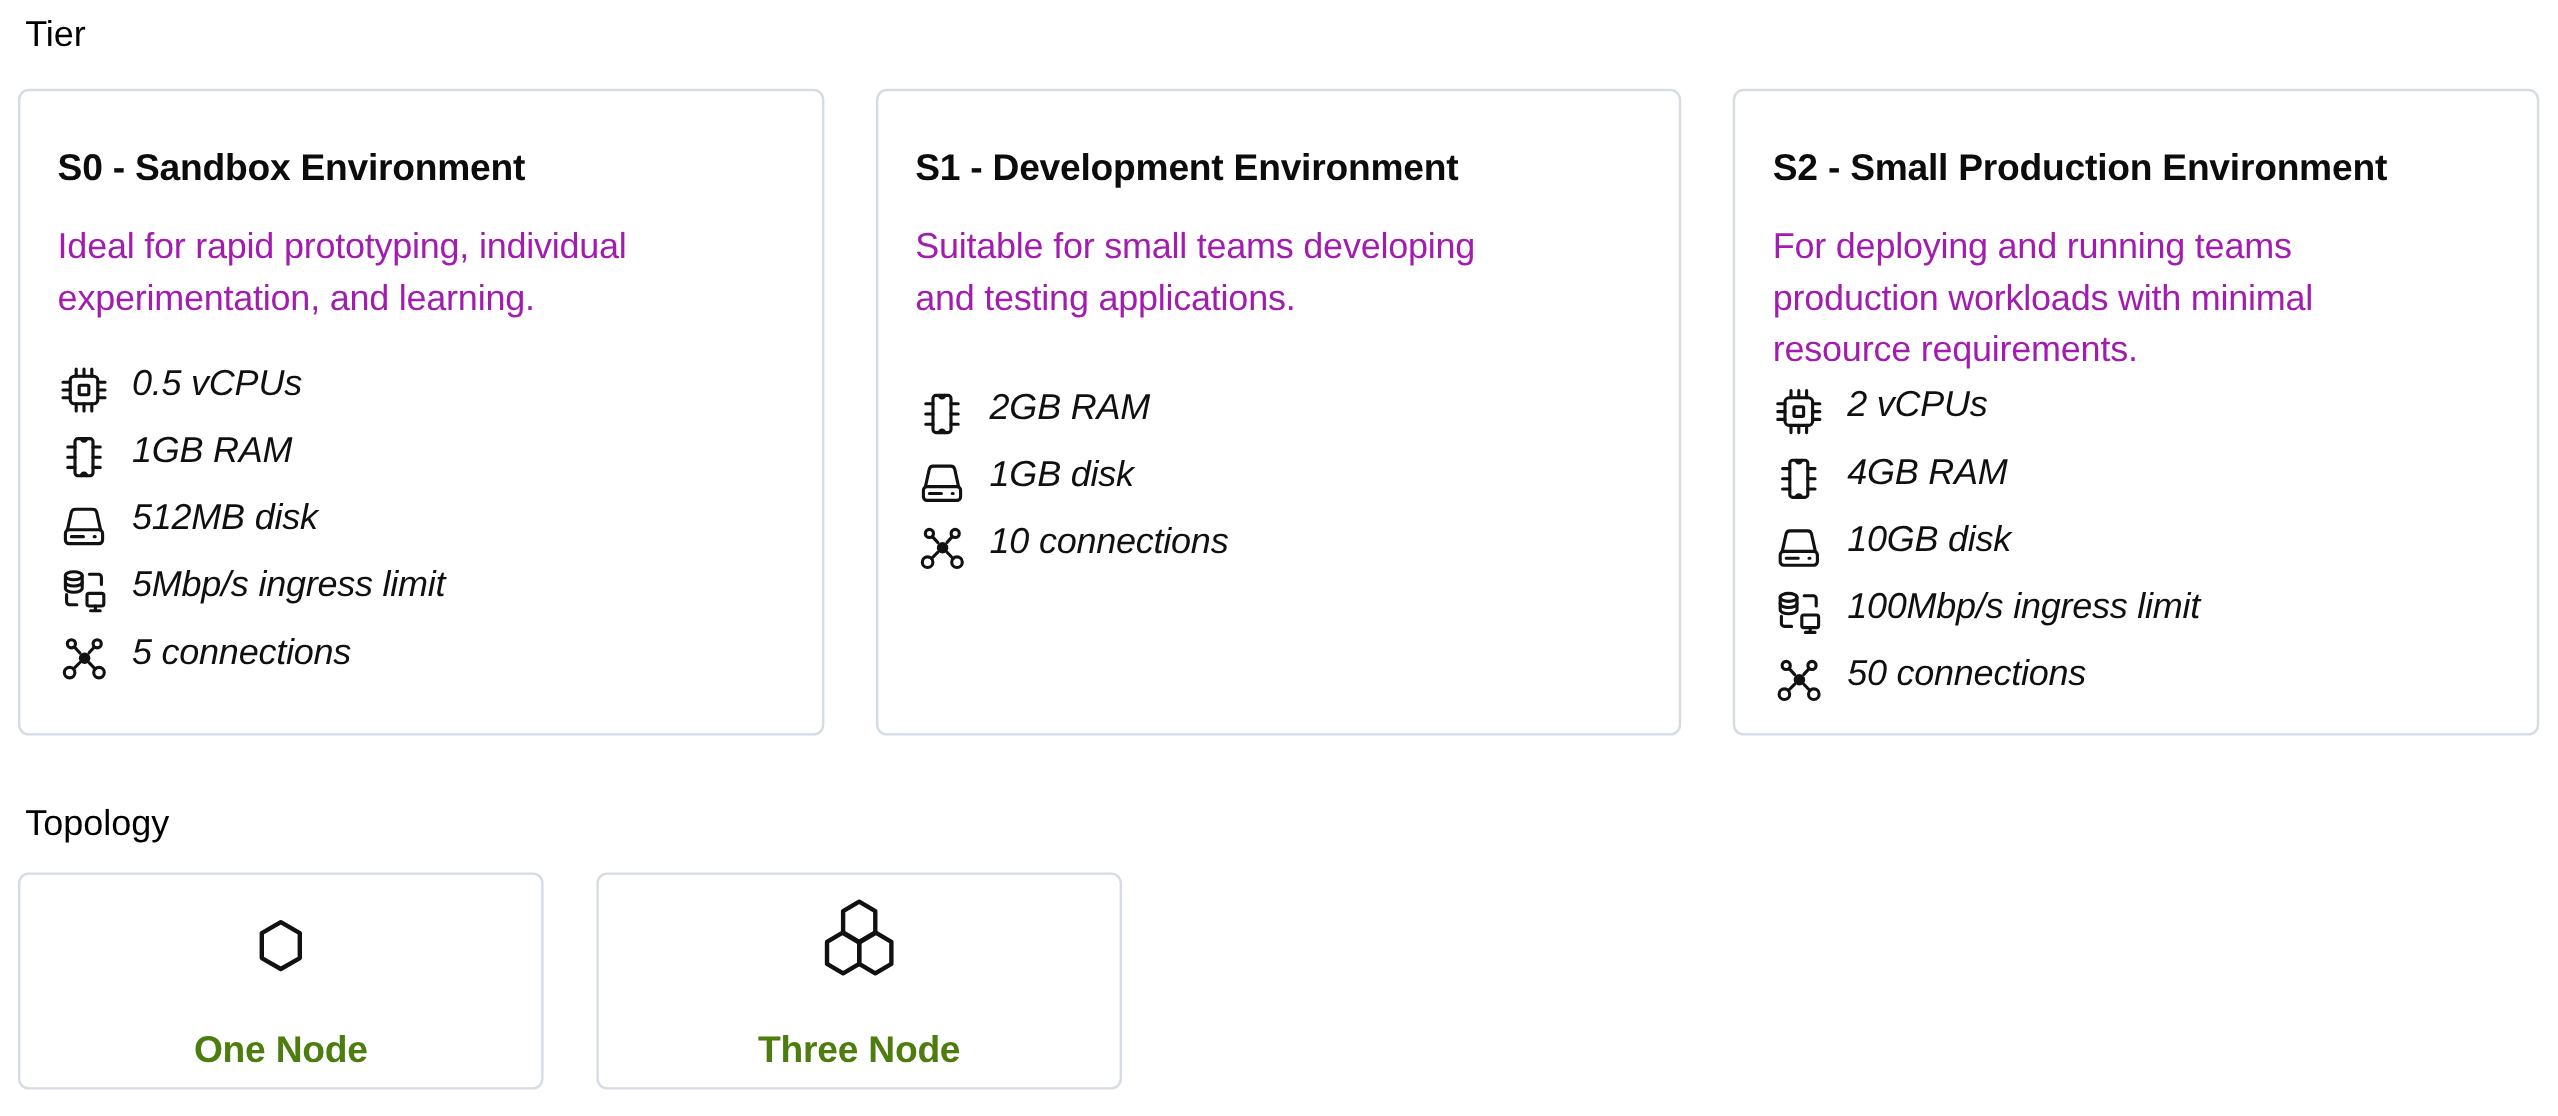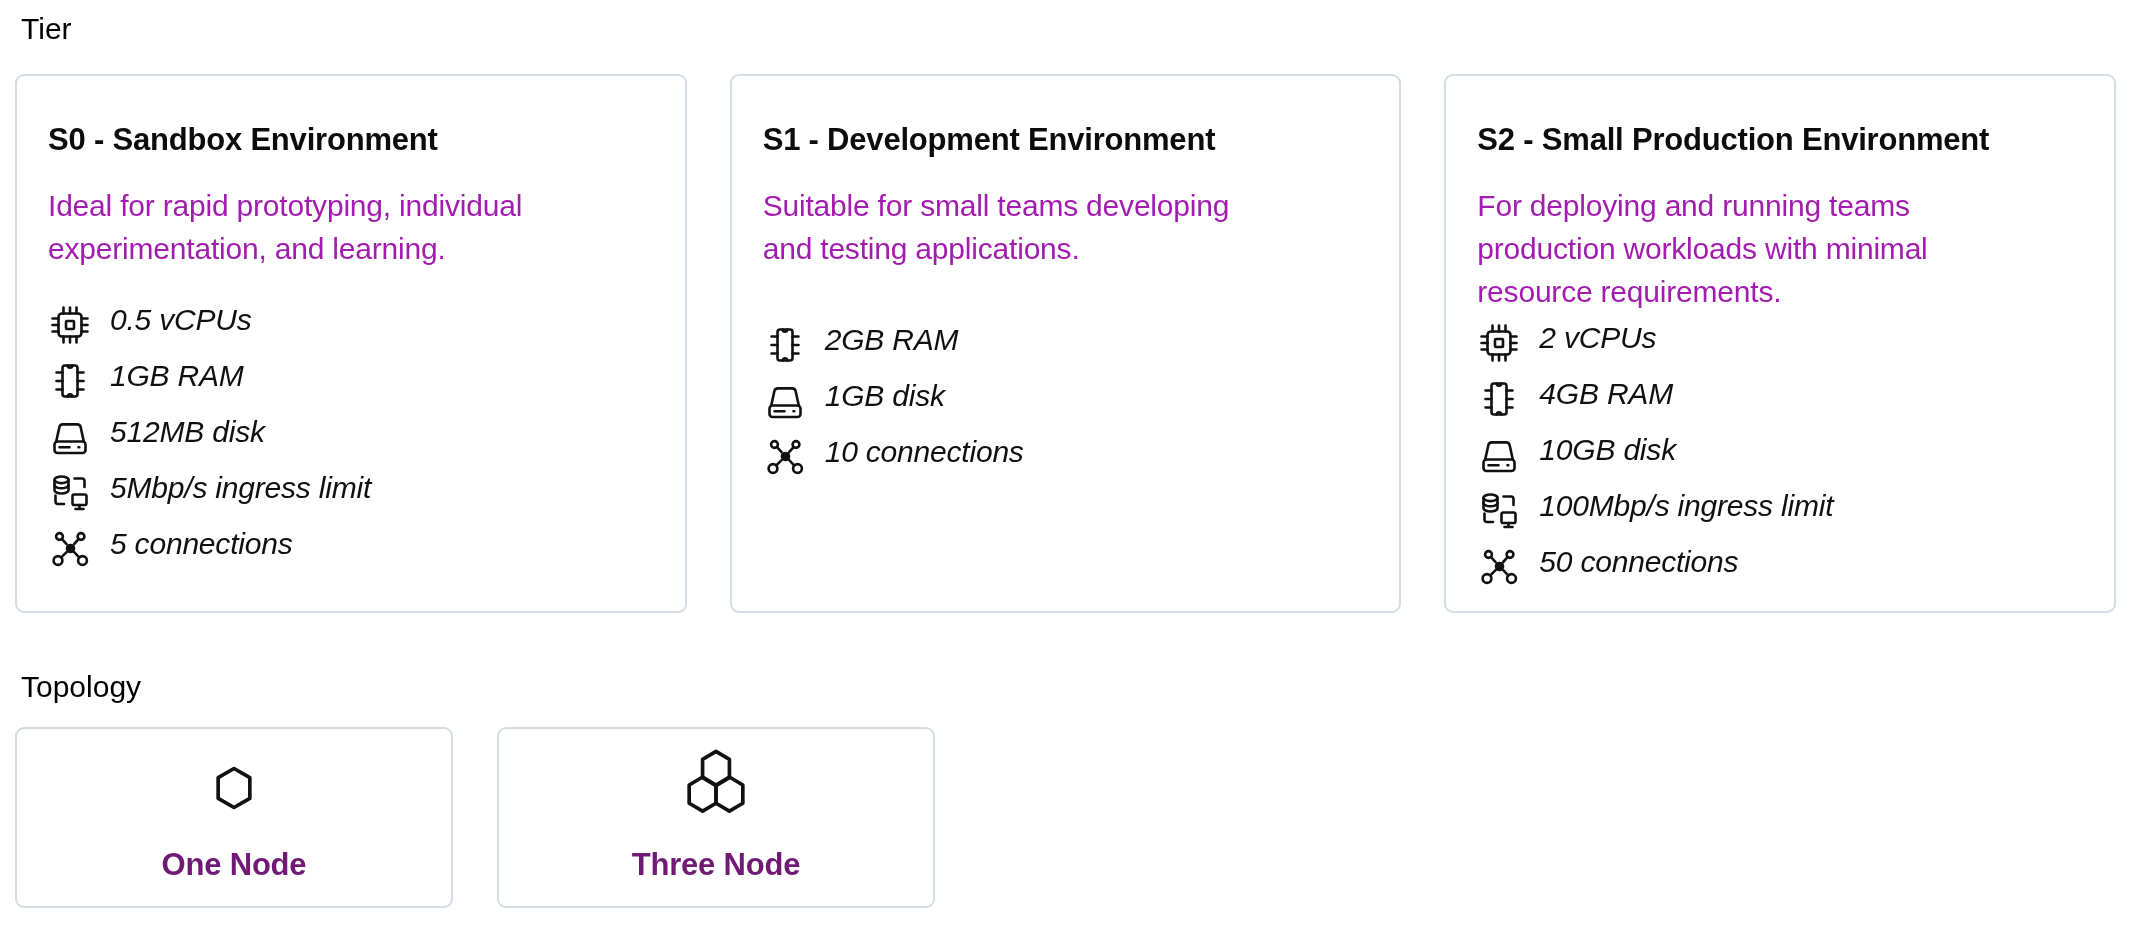--- a/index.html
+++ b/index.html
@@ -79,25 +79,25 @@
     border-radius: 9px;
     background: #ffffff;
     display: flex;
     flex-direction: column;
     align-items: center;
     padding-top: 20px;
   }
   .topo-icon { height: 78px; display: flex; align-items: center; justify-content: center; }
   .topo-icon svg { display: block; }
   .topo-label {
-    margin-top: 20px;
+    margin-top: 30px;
     font-size: 31px;
     font-weight: bold;
     letter-spacing: -0.2px;
-    color: #701a75;
+    color: #4d7c0f;
   }
 </style>
 </head>
 <body>
 
 <div>
   <div class="section-label tier">Tier</div>
 
   <div class="tier-grid" id="tier-grid">
       <div class="tier-card">

